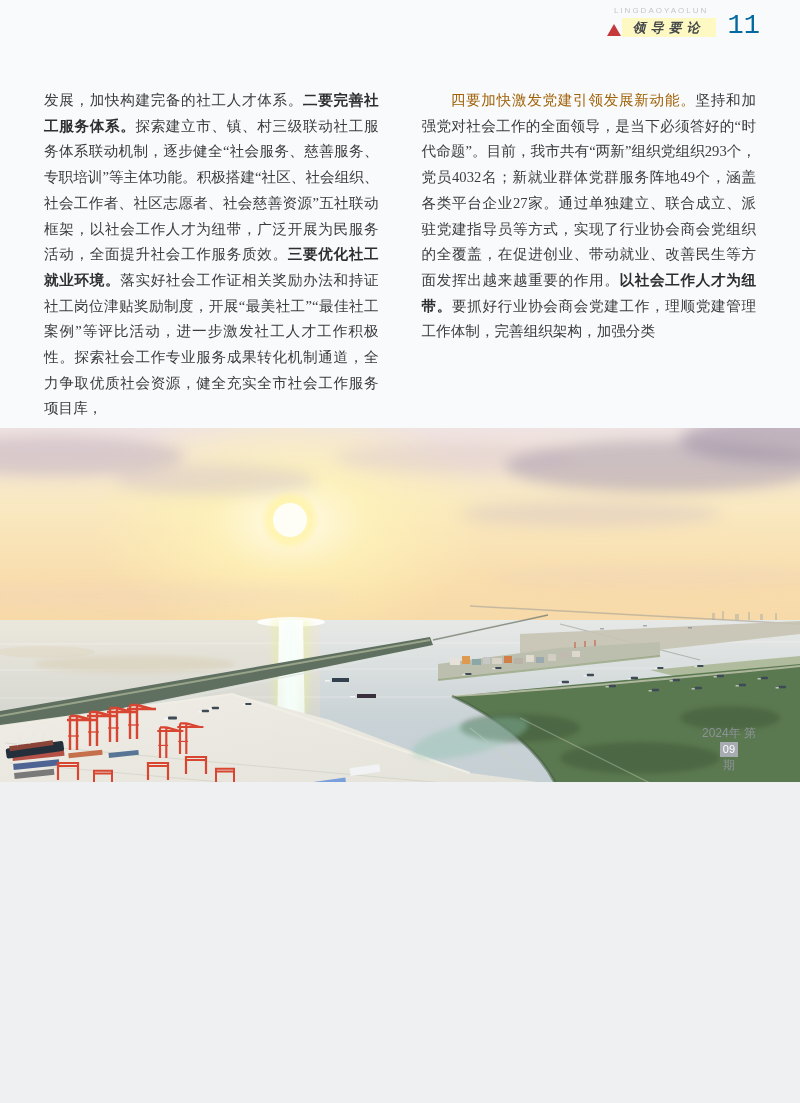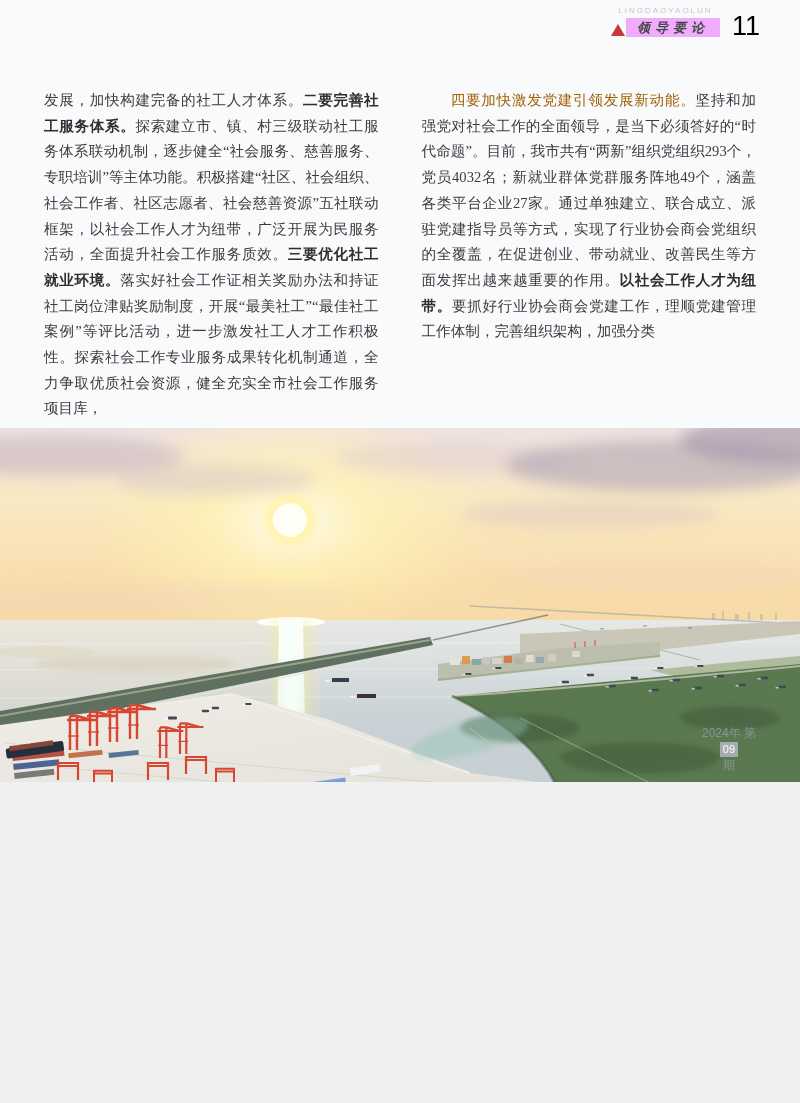--- a/index.html
+++ b/index.html
@@ -5,23 +5,23 @@
   html,body{margin:0;padding:0;background:#eef0f2;}
   .page{position:relative;width:800px;height:782px;margin:0 auto;background:#f9fafc;overflow:hidden;
         font-family:"Liberation Serif",serif;}
   
   .hdr{position:absolute;top:6px;right:40px;display:flex;align-items:flex-end;gap:12px;}
   .masthead{text-align:center;}
   .pinyin{font-family:"Liberation Sans",sans-serif;font-size:8px;letter-spacing:2px;color:#c3c6c9;line-height:10px;}
   .badge-row{display:flex;align-items:flex-end;margin-top:2px;}
   .tri{width:0;height:0;border-left:7px solid transparent;border-right:7px solid transparent;
        border-bottom:12px solid #c5393a;margin-right:1px;margin-bottom:1px;}
-  .badge{background:#f0abfc;color:#45484b;font-size:13px;line-height:19px;padding:0 11px;
+  .badge{background:#fef9c3;color:#45484b;font-size:13px;line-height:19px;padding:0 11px;
          letter-spacing:5px;font-style:italic;font-weight:bold;}
-  .page-num{font-family:Liberation Sans, sans-serif;font-size:27px;color:#000000;line-height:27px;margin-bottom:-3px;}
+  .page-num{font-family:Liberation Mono, monospace;font-size:27px;color:#0369a1;line-height:27px;margin-bottom:-3px;}
   
   .cols{position:absolute;top:88px;left:44px;width:712px;display:flex;gap:43px;}
   .col{flex:1 1 0;}
   .col p{margin:0;font-size:14.6px;line-height:25.7px;color:#3a3c3e;text-align:justify;text-justify:inter-ideograph;}
   .col p.indent{text-indent:2em;}
   .run-bold{font-weight:bold;color:#2d2f31;}
   .run-lead{color:#a16207;}
   
   .photo{position:absolute;left:0;top:428px;width:800px;height:601px;margin:0;}
   .photo svg{display:block;width:100%;height:100%;}

